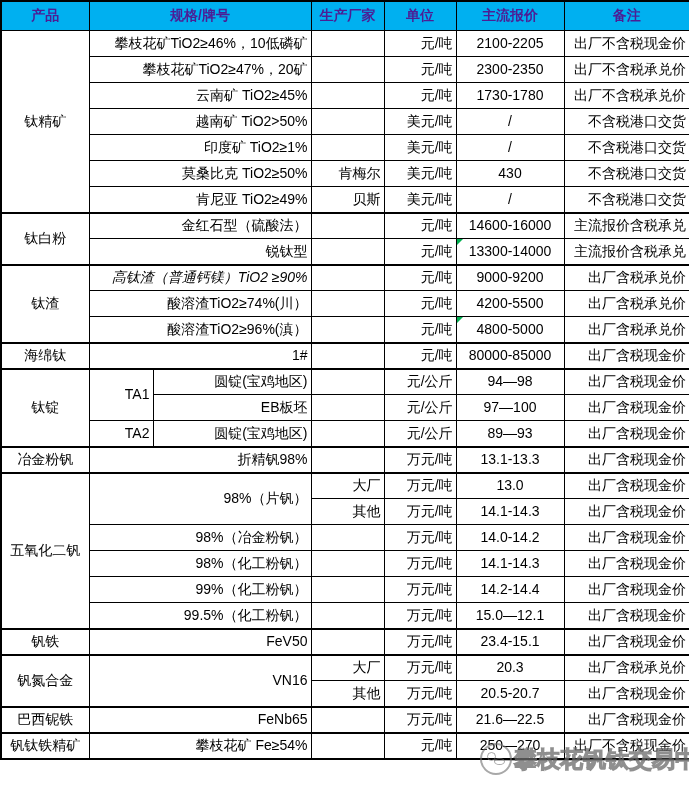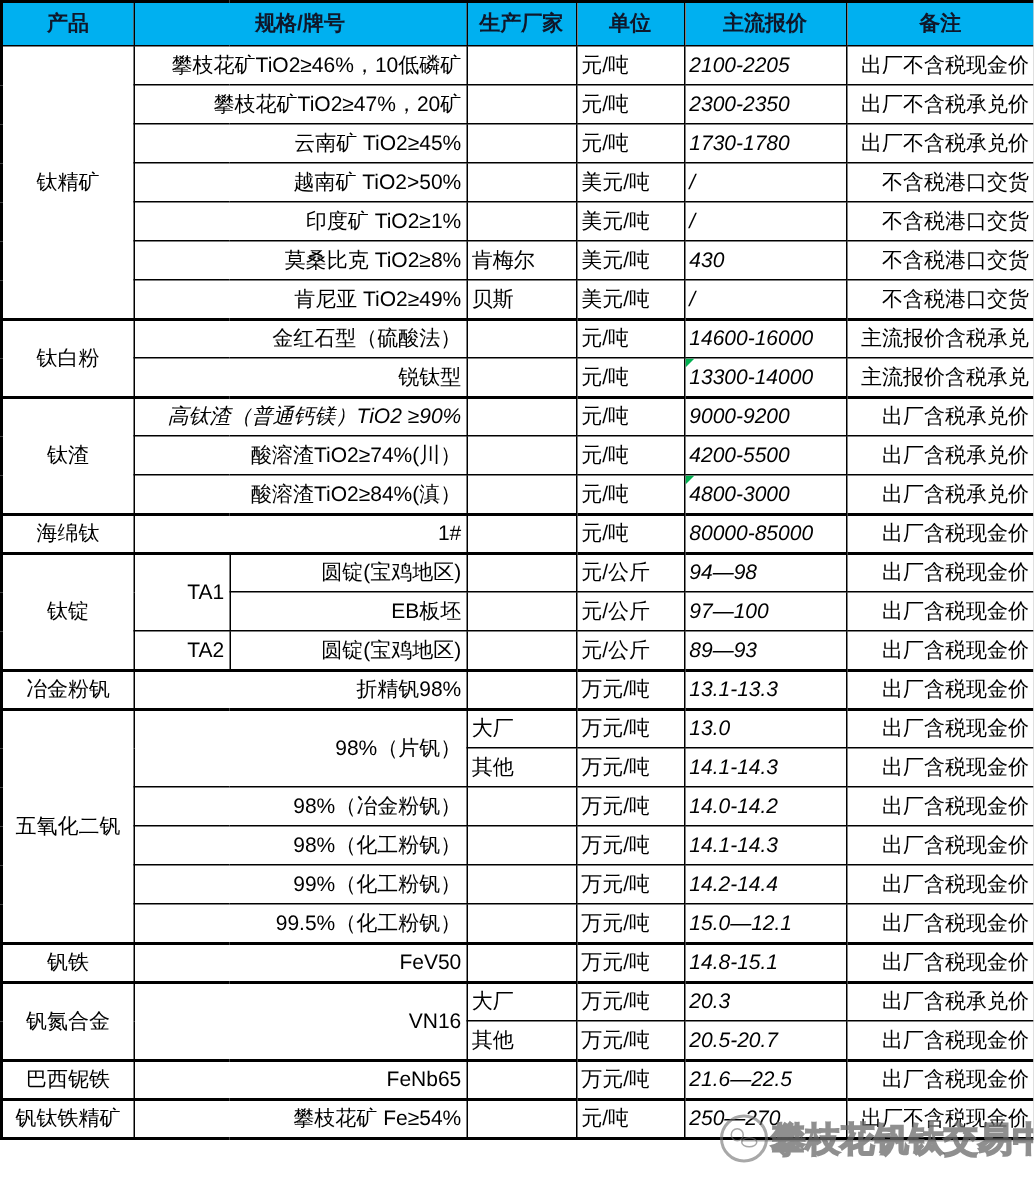--- a/index.html
+++ b/index.html
@@ -1,27 +1,27 @@
 <!DOCTYPE html>
 <html><head>
 <meta charset="utf-8">
 <style>
   html,body{margin:0;padding:0;background:#fff;}
   .page{position:relative;width:689px;height:785px;background:#fff;overflow:hidden;
         font-family:"Liberation Sans","DejaVu Sans",sans-serif;color:#000;}
   table.price{border-collapse:collapse;table-layout:fixed;width:689px;border:2px solid #000;}
   table.price th, table.price td{border:1px solid #000;overflow:hidden;white-space:nowrap;
         padding:0 3px;font-size:14px;line-height:1.1;}
-  thead th{background:#00B0F0;color:#0f172a;font-size:15px;font-weight:bold;height:28px;
+  thead th{background:#00B0F0;color:#4c1d95;font-size:15px;font-weight:bold;height:28px;
         border-bottom:2px solid #000;text-align:center;padding:0;}
   tbody tr{height:26px;}
-  td.c{text-align:left;}
+  td.c{text-align:right;}
   td.l{text-align:right;padding-left:4px;}
   td.prod{text-align:center;font-size:15px;padding:0 1px;}
-  td.price-cell{font-size:15px;font-style:italic;}
+  td.price-cell{font-size:15px;text-align:center;}
   td.sm{font-size:12px;font-style:italic;}
   tr.grp > td{border-top:2px solid #000;}
   td.flag{position:relative;margin-left:40px;}
   td.flag::before{content:"";position:absolute;left:0;top:0;width:0;height:0;
         border-top:6px solid #00B050;border-right:6px solid transparent;}
   .watermark{position:absolute;left:480px;top:736px;width:209px;height:46px;
         display:flex;align-items:center;pointer-events:none;}
   .wm-line{position:absolute;left:14px;top:24px;width:195px;height:1px;background:rgba(110,110,110,.55);}
   .wm-logo{width:32px;height:32px;border:2px solid rgba(110,110,110,.6);border-radius:50%;
         box-sizing:border-box;position:relative;flex:0 0 auto;}
@@ -88,21 +88,21 @@
         <td class="l">不含税港口交货</td>
       </tr>
       <tr>
         <td class="l" colspan="2">印度矿 TiO2≥1%</td>
         <td class="c"></td>
         <td class="c">美元/吨</td>
         <td class="price-cell">/</td>
         <td class="l">不含税港口交货</td>
       </tr>
       <tr>
-        <td class="l" colspan="2">莫桑比克 TiO2≥8%</td>
+        <td class="l" colspan="2">莫桑比克 TiO2≥50%</td>
         <td class="c">肯梅尔</td>
         <td class="c">美元/吨</td>
         <td class="price-cell">430</td>
         <td class="l">不含税港口交货</td>
       </tr>
       <tr>
         <td class="l" colspan="2">肯尼亚 TiO2≥49%</td>
         <td class="c">贝斯</td>
         <td class="c">美元/吨</td>
         <td class="price-cell">/</td>
@@ -132,24 +132,24 @@
         <td class="l">出厂含税承兑价</td>
       </tr>
       <tr>
         <td class="l" colspan="2">酸溶渣TiO2≥74%(川）</td>
         <td class="c"></td>
         <td class="c">元/吨</td>
         <td class="price-cell">4200-5500</td>
         <td class="l">出厂含税承兑价</td>
       </tr>
       <tr>
-        <td class="l" colspan="2">酸溶渣TiO2≥84%(滇）</td>
-        <td class="c"></td>
-        <td class="c">元/吨</td>
-        <td class="price-cell flag">4800-3000</td>
+        <td class="l" colspan="2">酸溶渣TiO2≥96%(滇）</td>
+        <td class="c"></td>
+        <td class="c">元/吨</td>
+        <td class="price-cell flag">4800-5000</td>
         <td class="l">出厂含税承兑价</td>
       </tr>
       <tr class="grp">
         <td class="prod">海绵钛</td>
         <td class="l" colspan="2">1#</td>
         <td class="c"></td>
         <td class="c">元/吨</td>
         <td class="price-cell">80000-85000</td>
         <td class="l">出厂含税现金价</td>
       </tr>
@@ -225,21 +225,21 @@
         <td class="c"></td>
         <td class="c">万元/吨</td>
         <td class="price-cell">15.0—12.1</td>
         <td class="l">出厂含税现金价</td>
       </tr>
       <tr class="grp">
         <td class="prod">钒铁</td>
         <td class="l" colspan="2">FeV50</td>
         <td class="c"></td>
         <td class="c">万元/吨</td>
-        <td class="price-cell">14.8-15.1</td>
+        <td class="price-cell">23.4-15.1</td>
         <td class="l">出厂含税现金价</td>
       </tr>
       <tr class="grp">
         <td class="prod" rowspan="2">钒氮合金</td>
         <td class="l" colspan="2" rowspan="2">VN16</td>
         <td class="c">大厂</td>
         <td class="c">万元/吨</td>
         <td class="price-cell">20.3</td>
         <td class="l">出厂含税承兑价</td>
       </tr>

